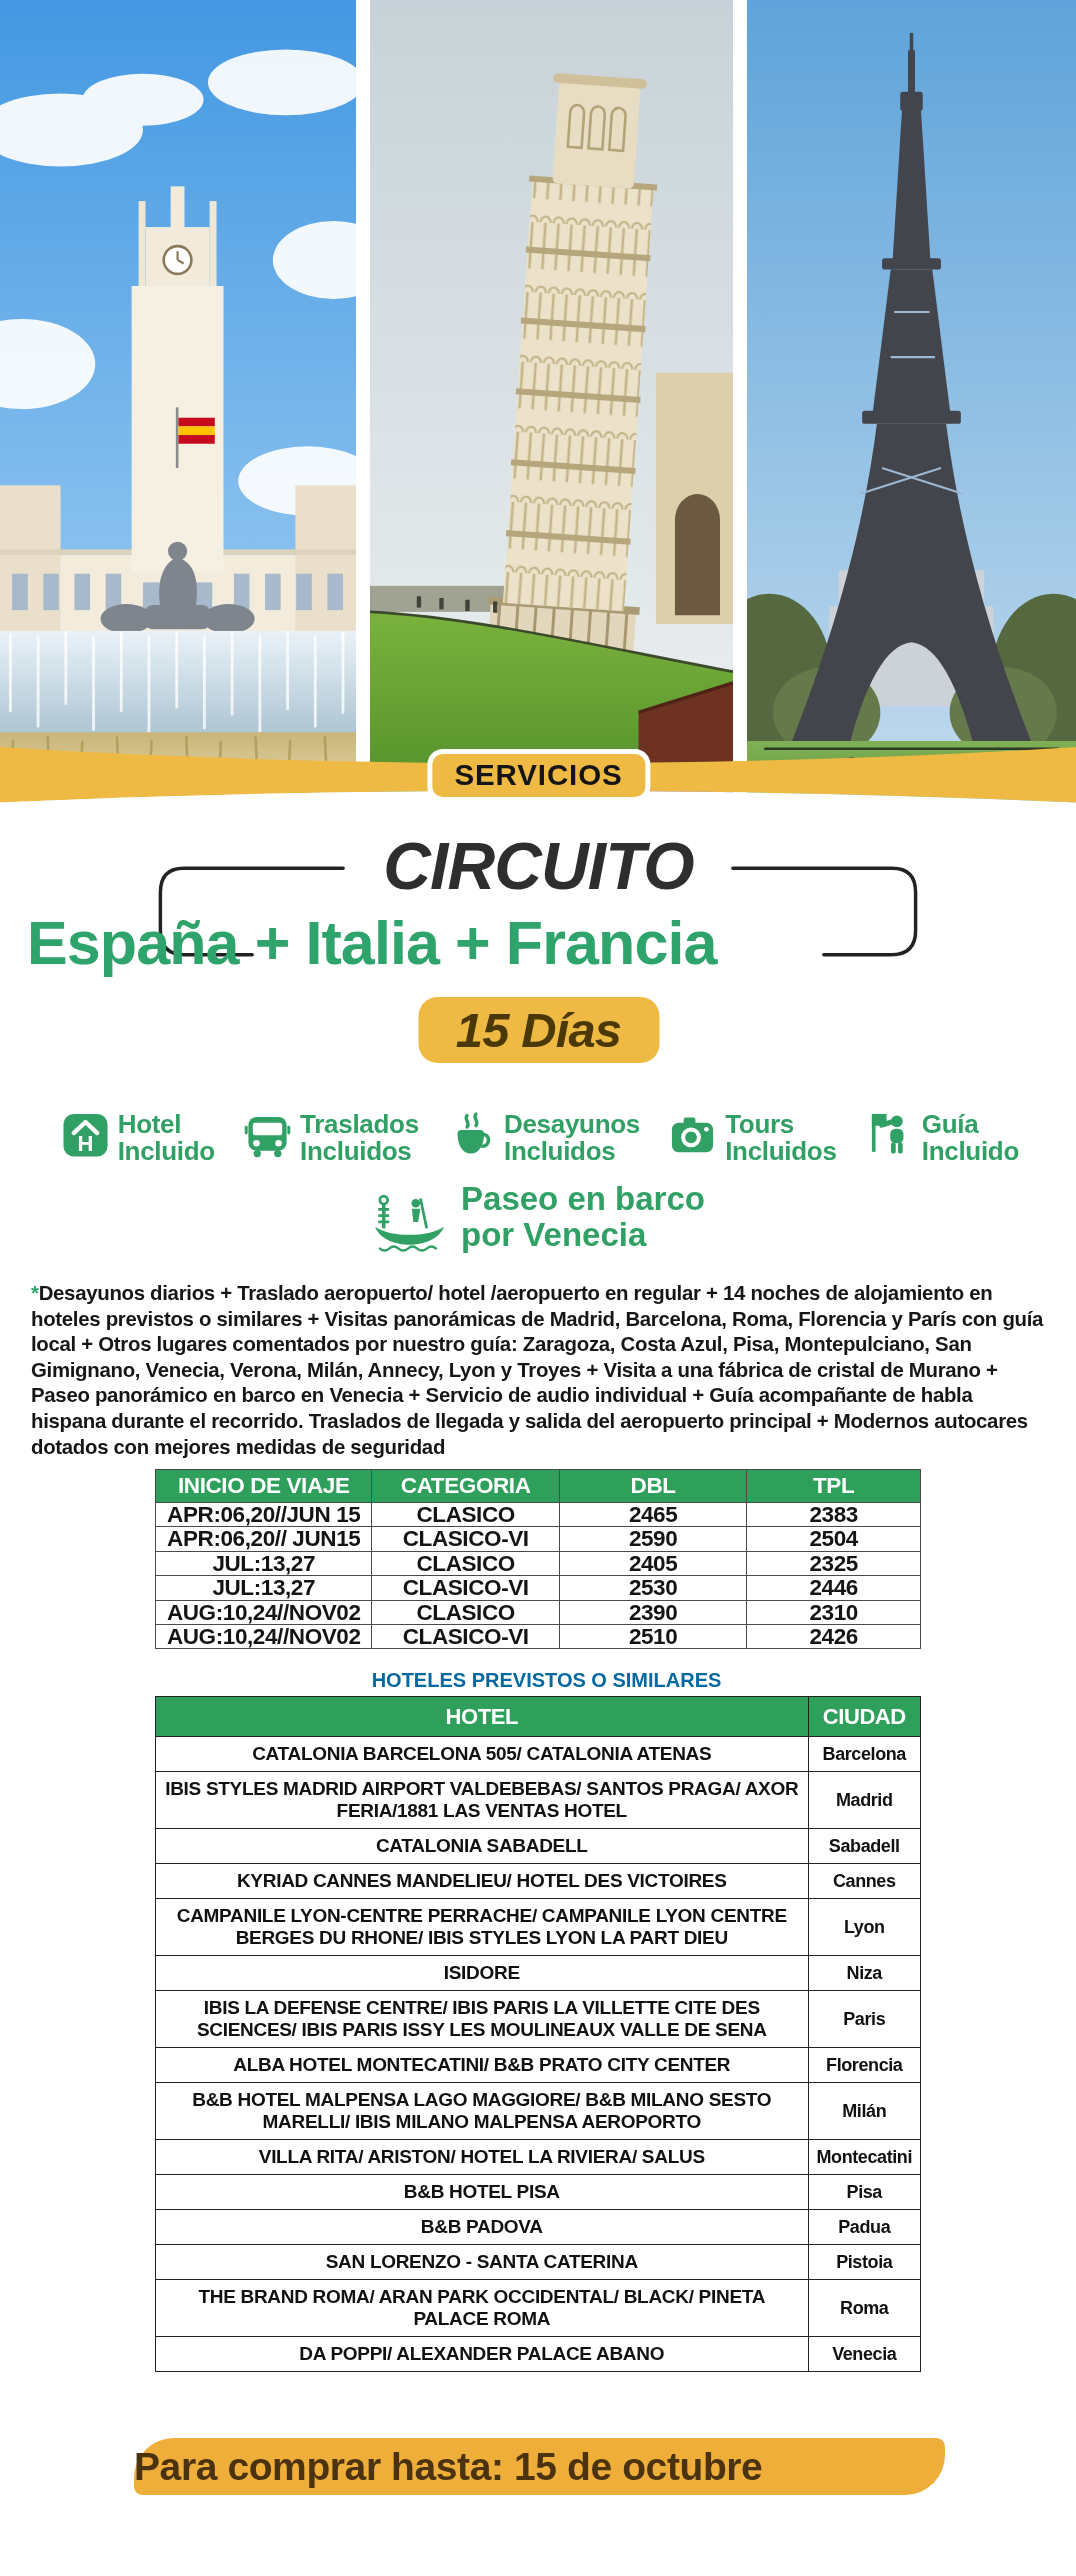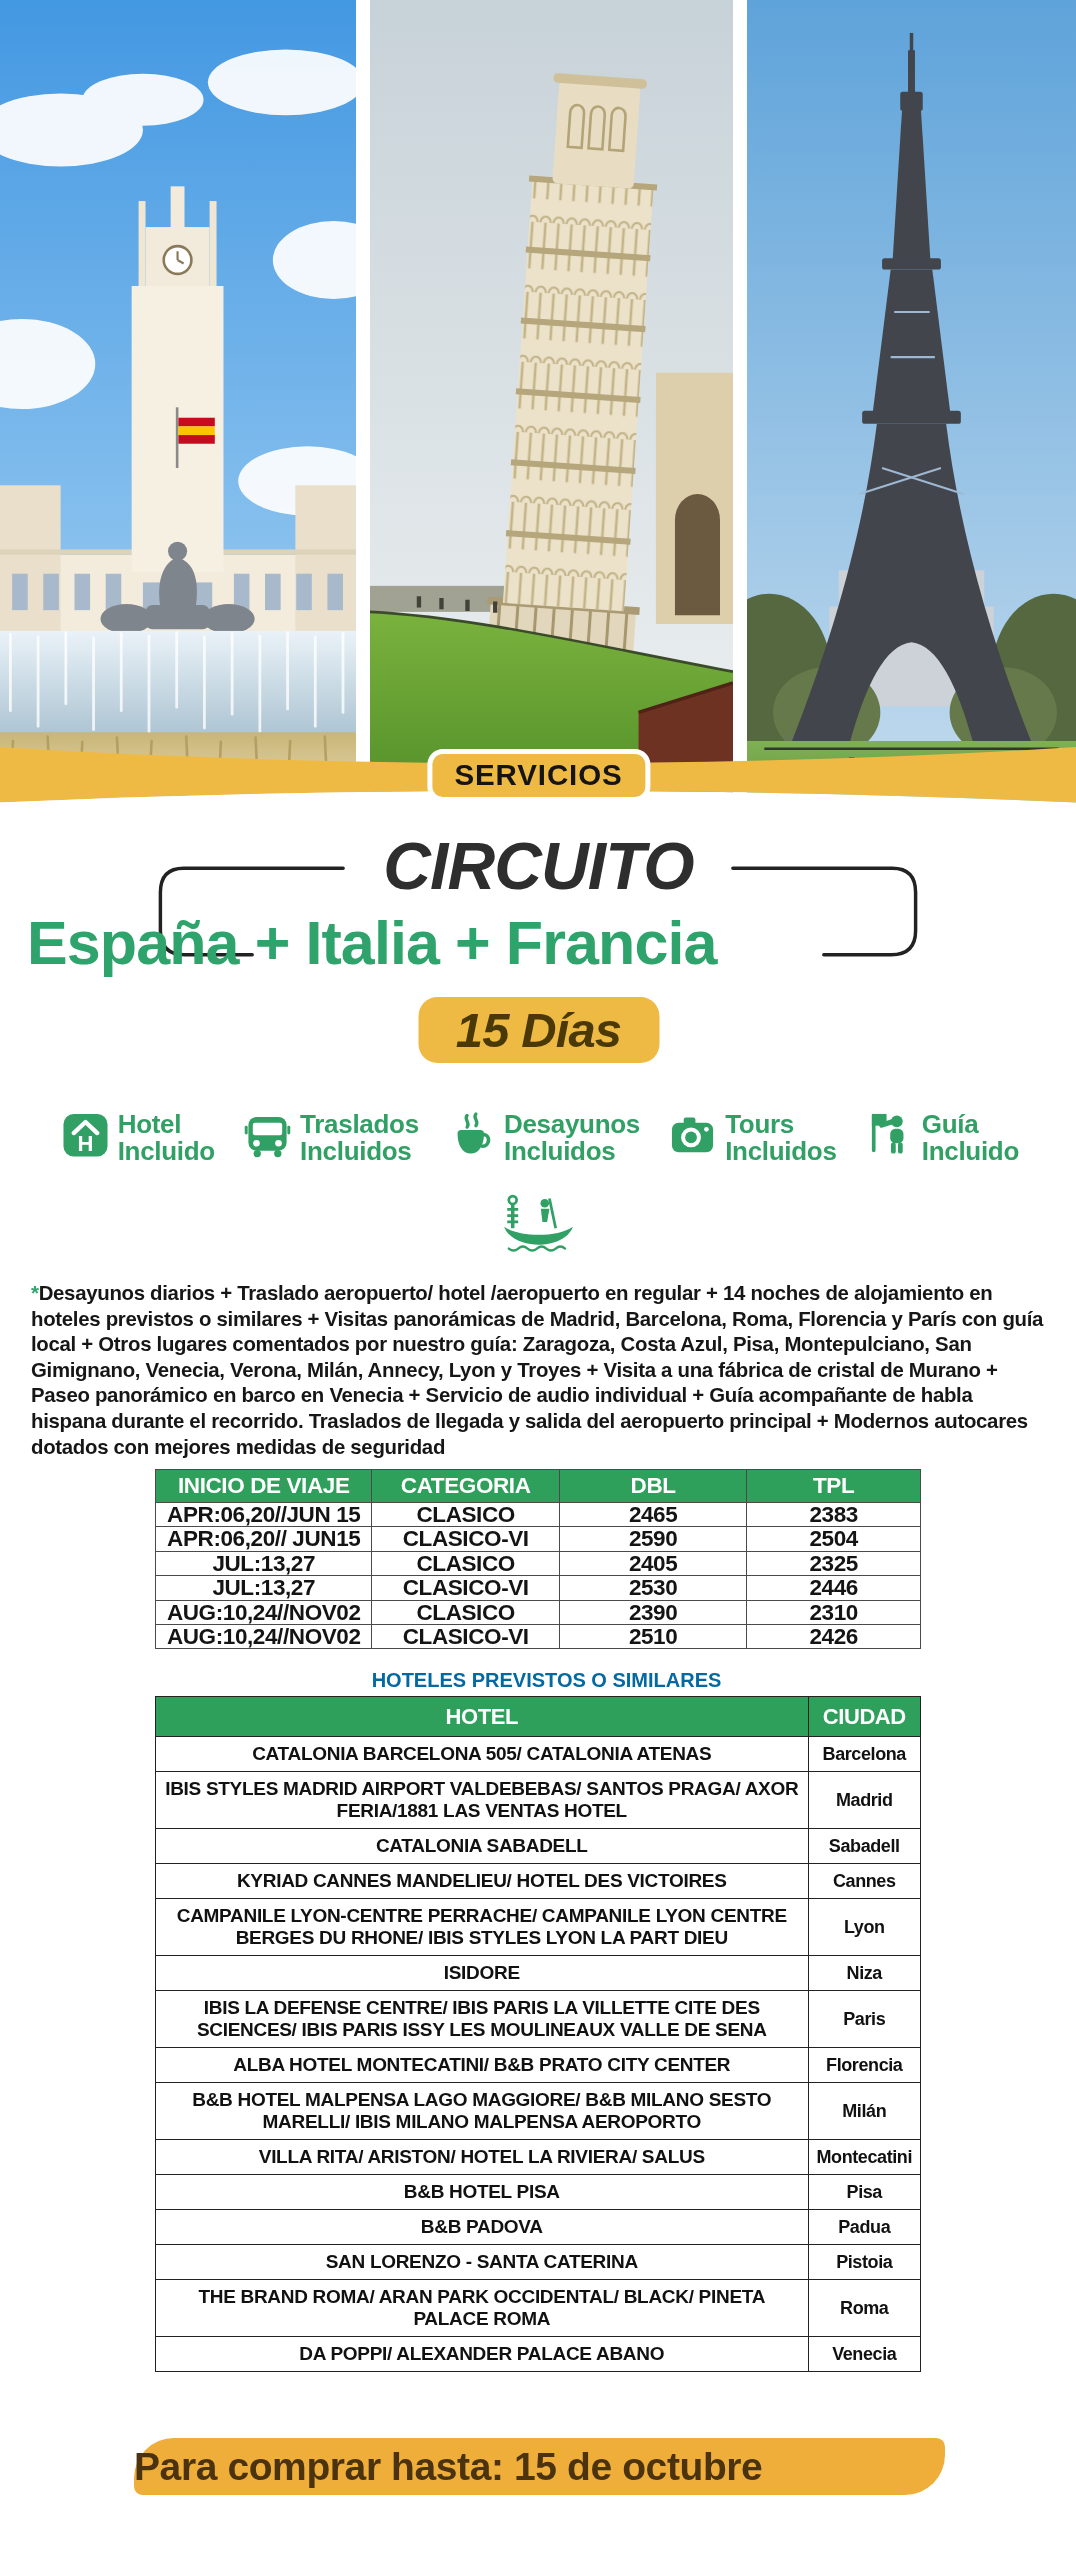--- a/index.html
+++ b/index.html
@@ -395,20 +395,24 @@
     <svg viewBox="0 0 96 86">
       <circle cx="15" cy="22" r="5" fill="none" stroke="#31A065" stroke-width="3.5"></circle>
       <path d="M15 27 V58" stroke="#31A065" stroke-width="4.5"></path>
       <path d="M8 34 h14 M8 42 h14 M8 50 h14" stroke="#31A065" stroke-width="3.5"></path>
       <circle cx="56" cy="26" r="5.5" fill="#31A065"></circle>
       <path d="M51 33 L62 33 L59 50 L53 50 Z" fill="#31A065"></path>
       <line x1="62" y1="20" x2="70" y2="58" stroke="#31A065" stroke-width="3.5"></line>
       <path d="M4 56 C24 70 72 70 92 56 C86 73 64 79 48 79 C32 79 10 73 4 56 Z" fill="#31A065"></path>
       <path d="M10 84 q6 5 12 0 t12 0 t12 0 t12 0 t12 0 t12 0" stroke="#31A065" stroke-width="3" fill="none" stroke-linecap="round"></path>
     </svg>
+    <div class="lbl">
+      <div>Paseo en barco</div>
+      <div>por Venecia</div>
+    </div>
   </div>
 
   <p class="desc"><span class="mark">*</span><span>Desayunos diarios + Traslado aeropuerto/ hotel /aeropuerto en regular + 14 noches de alojamiento en hoteles previstos o similares + Visitas panorámicas de Madrid, Barcelona, Roma, Florencia y París con guía local + Otros lugares comentados por nuestro guía: Zaragoza, Costa Azul, Pisa, Montepulciano, San Gimignano, Venecia, Verona, Milán, Annecy, Lyon y Troyes + Visita a una fábrica de cristal de Murano + Paseo panorámico en barco en Venecia + Servicio de audio individual + Guía acompañante de habla hispana durante el recorrido. Traslados de llegada y salida del aeropuerto principal + Modernos autocares dotados con mejores medidas de seguridad</span></p>
 
   <table class="pricing">
     <colgroup>
         <col style="width:28.3%">
         <col style="width:24.5%">
         <col style="width:24.5%">
         <col style="width:22.7%">

